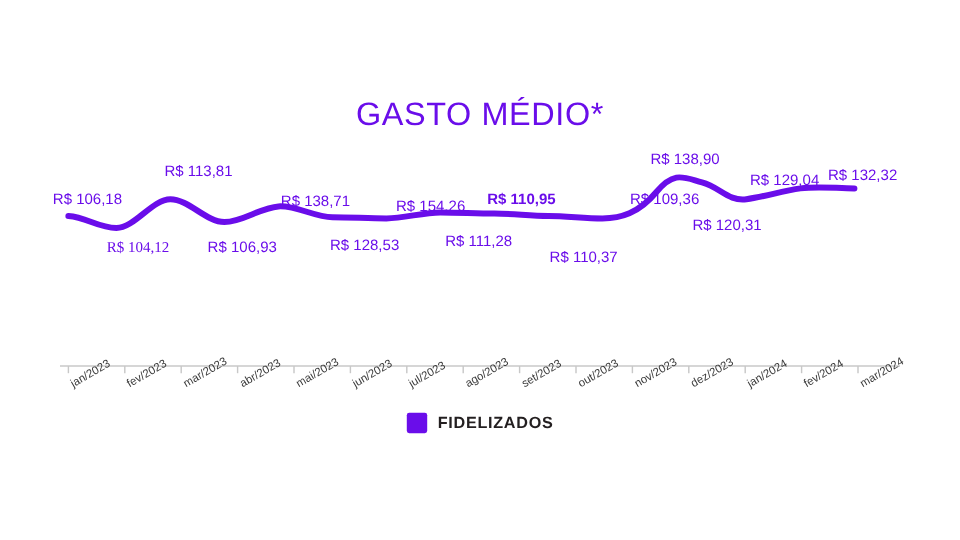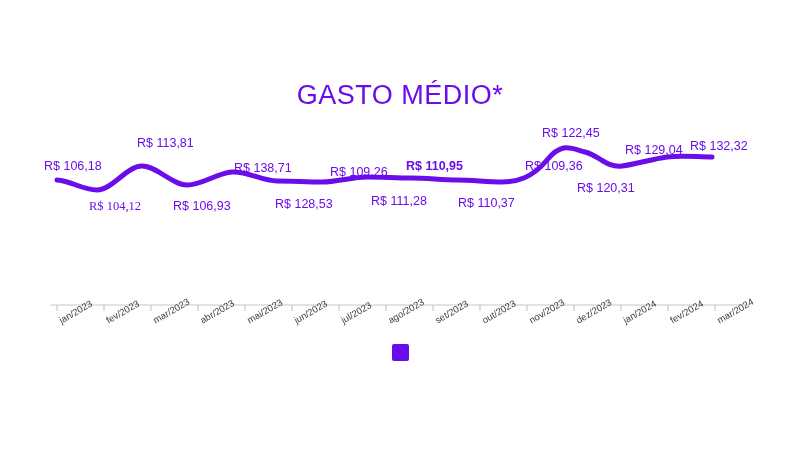--- a/index.html
+++ b/index.html
@@ -118,26 +118,26 @@
       <line x1="715" y1="305" x2="715" y2="311"></line>
     </g>
   </svg>
 
   <div class="data-label" style="left:44px;  top:159px;">R$ 106,18</div>
   <div class="data-label" style="left:89px;  top:199px;font-family:Liberation Serif, serif;">R$ 104,12</div>
   <div class="data-label" style="left:137px; top:136px;">R$ 113,81</div>
   <div class="data-label" style="left:173px; top:199px;">R$ 106,93</div>
   <div class="data-label" style="left:234px; top:161px;">R$ 138,71</div>
   <div class="data-label" style="left:275px; top:197px;">R$ 128,53</div>
-  <div class="data-label" style="left:330px; top:165px;">R$ 109,26</div>
+  <div class="data-label" style="left:330px; top:165px;">R$ 154,26</div>
   <div class="data-label" style="left:371px; top:194px;">R$ 111,28</div>
   <div class="data-label" style="left:406px; top:159px;font-weight:bold;">R$ 110,95</div>
-  <div class="data-label" style="left:458px; top:196px;text-align:center;">R$ 110,37</div>
+  <div class="data-label" style="left:458px; top:207px;text-align:center;">R$ 110,37</div>
   <div class="data-label" style="left:493px; top:159px;margin-left:32px;">R$ 109,36</div>
-  <div class="data-label" style="left:542px; top:126px;">R$ 122,45</div>
+  <div class="data-label" style="left:542px; top:126px;">R$ 138,90</div>
   <div class="data-label" style="left:577px; top:181px;">R$ 120,31</div>
   <div class="data-label" style="left:625px; top:143px;">R$ 129,04</div>
   <div class="data-label" style="left:690px; top:139px;">R$ 132,32</div>
 
   <div class="tick-label" style="left:57px;  top:316px;">jan/2023</div>
   <div class="tick-label" style="left:104px; top:316px;">fev/2023</div>
   <div class="tick-label" style="left:151px; top:316px;">mar/2023</div>
   <div class="tick-label" style="left:198px; top:316px;">abr/2023</div>
   <div class="tick-label" style="left:245px; top:316px;">mai/2023</div>
   <div class="tick-label" style="left:292px; top:316px;">jun/2023</div>
@@ -146,15 +146,16 @@
   <div class="tick-label" style="left:433px; top:316px;">set/2023</div>
   <div class="tick-label" style="left:480px; top:316px;">out/2023</div>
   <div class="tick-label" style="left:527px; top:316px;">nov/2023</div>
   <div class="tick-label" style="left:574px; top:316px;">dez/2023</div>
   <div class="tick-label" style="left:621px; top:316px;">jan/2024</div>
   <div class="tick-label" style="left:668px; top:316px;">fev/2024</div>
   <div class="tick-label" style="left:715px; top:316px;">mar/2024</div>
 
   <div id="legend">
     <span id="legend-swatch"></span>
+    <span id="legend-label">FIDELIZADOS</span>
   </div>
 
 </div>
 
 </body></html>

